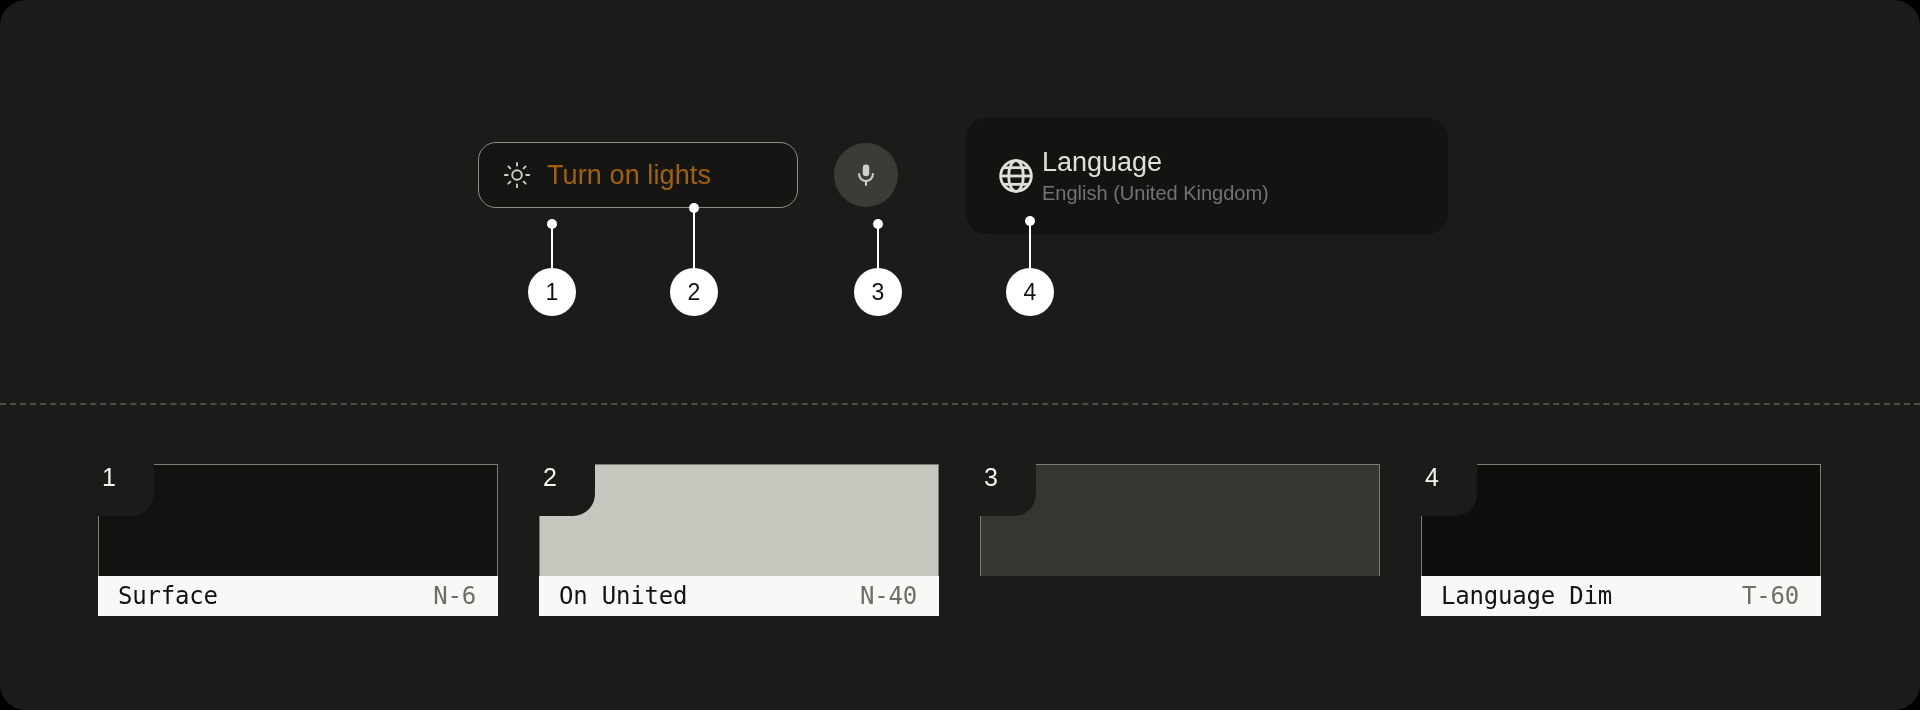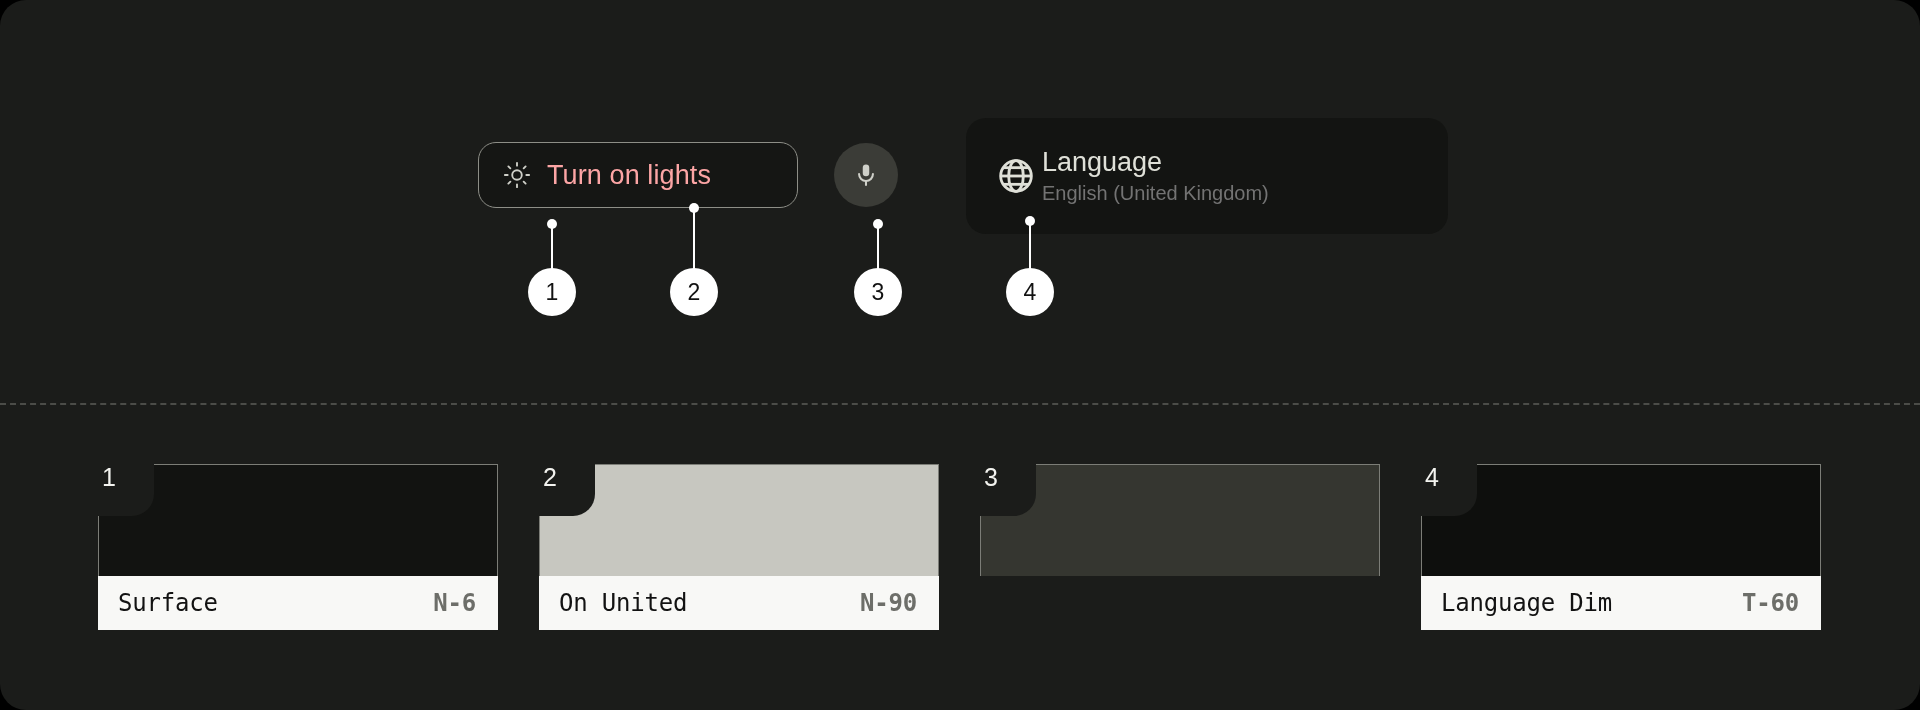--- a/index.html
+++ b/index.html
@@ -53,21 +53,21 @@
     border: 1.4px solid #8d8e87;
     border-radius: 18px;
     background: #151614;
     display: flex;
     align-items: center;
     gap: 16px;
     padding: 0 26px 0 24px;
     cursor: pointer;
   }
   #lights-button .label {
-    color: #fca5a5;
+    color: #a16207;
     font-size: 27px;
     letter-spacing: 0.1px;
     white-space: nowrap;
     text-align: center;
   }
   .sun-icon { width: 28px; height: 28px; display: block; flex: none; }
 
   
   #mic-button {
     position: absolute;
@@ -187,39 +187,38 @@
   .swatch .badge-notch span {
     color: #f3f3ef;
     font-size: 25px;
     line-height: 1;
   }
   .swatch .caption {
     position: absolute;
     left: 0;
     top: 112px;
     width: 400px;
-    height: 54px;
+    height: 40px;
     background: #f8f8f6;
     display: flex;
     align-items: center;
     justify-content: space-between;
     padding: 0 22px 0 20px;
     box-sizing: border-box;
     font-family: "DejaVu Sans Mono", "Liberation Mono", monospace;
   }
   .swatch .caption .name {
     color: #121212;
     font-size: 24px;
     letter-spacing: -0.2px;
   }
   .swatch .caption .token {
     color: #6d6e69;
     font-size: 24px;
     letter-spacing: -0.2px;
-    font-weight: bold;
   }
 </style>
 </head>
 <body>
 
 <div id="canvas">
 
   <div id="spec-area">
 
     <div id="lights-button">
@@ -298,21 +297,21 @@
         </div>
       </div>
       <div class="swatch">
         <div class="chip" style="background: rgb(199, 199, 192);">
           <div class="badge-notch">
             <span>2</span>
           </div>
         </div>
         <div class="caption">
           <span class="name">On United</span>
-          <span class="token">N-90</span>
+          <span class="token">N-40</span>
         </div>
       </div>
       <div class="swatch">
         <div class="chip" style="background: rgb(53, 54, 48);">
           <div class="badge-notch">
             <span>3</span>
           </div>
         </div>
       </div>
       <div class="swatch">

